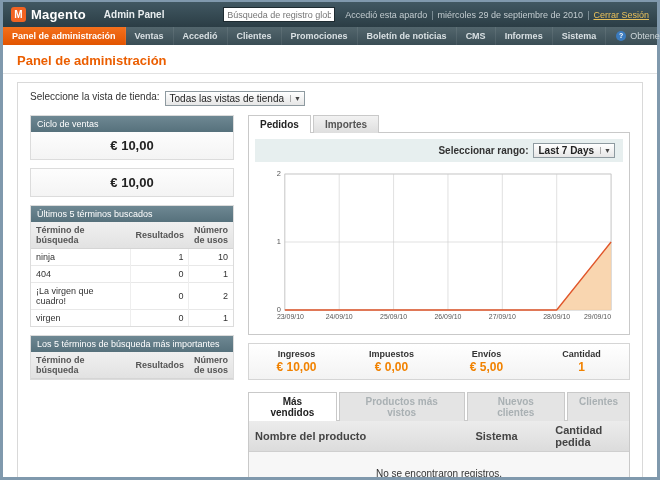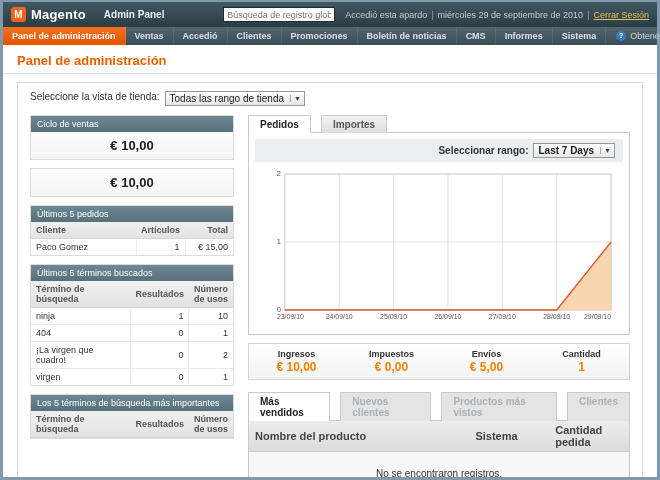--- a/index.html
+++ b/index.html
@@ -44,21 +44,21 @@
   .sbox { border:1px solid #dcdcdc; margin-bottom:8px; background:#fff; }
   .sbox-head { background:linear-gradient(#6e8893,#56717c); color:#fff; font-size:9px; font-weight:normal; padding:3px 6px; }
   .sbox-value { text-align:center; font-size:13px; font-weight:bold; color:#222; padding:6px 4px; background:linear-gradient(#fdfdfd,#f4f4f4); }
   table.mini { width:100%; border-collapse:collapse; font-size:9px; color:#333; }
   table.mini th { background:linear-gradient(#f0f0f0,#e2e2e2); color:#555; font-weight:bold; text-align:left; padding:3px 5px; border-bottom:1px solid #d5d5d5; }
   table.mini td { padding:3px 5px; border-top:1px solid #e8e8e8; background:#fff; }
   table.mini th.num, table.mini td.num { text-align:right; }
   table.mini td.num { border-left:1px solid #eee; }
 
   
-  .tabs { display:flex; gap:10px; }
+  .tabs { display:flex; gap:2px;text-align:center; }
   .tab { font-size:10px; font-weight:bold; color:#555; padding:3px 11px; border:1px solid #c9c9c9; border-bottom:none; background:linear-gradient(#f2f2f2,#dedede); cursor:pointer; }
   .tab.active { background:#fff; color:#222; position:relative; z-index:2; }
   .tab.disabled { color:#a9b0b3; background:#e4e4e4; cursor:default; }
   .tab-panel { border:1px solid #c9c9c9; margin-top:-1px; background:#fff; padding:6px; }
 
   .range-bar { background:#e7efef; padding:4px 8px; display:flex; justify-content:flex-end; align-items:center; gap:5px; font-size:10px; font-weight:bold; color:#333; }
 
   .chart-wrap { padding:4px 0 0; }
   svg text { font-family:"Liberation Sans", sans-serif; }
 
@@ -110,55 +110,38 @@
   <div class="page">
     <div class="page-head">
       <div class="page-title">Panel de administración</div>
     </div>
 
     <div class="main-box">
 
       <div class="store-row">
         <span>Seleccione la vista de tienda:</span>
         <span class="fake-select">
-          <span>Todas las rango de tienda</span>
+          <span>Todas las vistas de tienda</span>
             <span class="arr">▼</span>
         </span>
       </div>
 
       <div class="cols">
 
         <div class="sidecol">
 
           <div class="sbox">
             <div class="sbox-head">Ciclo de ventas</div>
             <div class="sbox-value">€ 10,00</div>
           </div>
 
           <div class="sbox">
             <div class="sbox-value">€ 10,00</div>
           </div>
 
-          <div class="sbox">
-            <div class="sbox-head">Últimos 5 pedidos</div>
-            <table class="mini">
-              <tbody>
-                  <tr>
-                <th style="width:52%">Cliente</th>
-                <th class="num" style="width:22%">Artículos</th>
-                <th class="num">Total</th>
-              </tr>
-              <tr>
-                <td>Paco Gomez</td>
-                <td class="num">1</td>
-                <td class="num">€ 15,00</td>
-              </tr>
-            </tbody>
-              </table>
-          </div>
 
           <div class="sbox">
             <div class="sbox-head">Últimos 5 términos buscados</div>
             <table class="mini">
               <tbody>
                   <tr>
                 <th style="width:52%">Término de búsqueda</th>
                 <th class="num" style="width:22%">Resultados</th>
                 <th class="num">Número de usos</th>
               </tr>
@@ -260,22 +243,22 @@
               <div class="tot-value">€ 5,00</div>
             </div>
             <div class="tot">
               <div class="tot-label">Cantidad</div>
               <div class="tot-value">1</div>
             </div>
           </div>
 
           <div class="tabs bottom-tabs">
             <div class="tab active">Más vendidos</div>
+            <div class="tab disabled">Productos más vistos</div>
             <div class="tab disabled">Nuevos clientes</div>
-            <div class="tab disabled">Productos más vistos</div>
             <div class="tab disabled">Clientes</div>
           </div>
 
           <div class="grid-box">
             <table class="grid">
               <tbody>
                   <tr>
                 <th style="width:58%">Nombre del producto</th>
                 <th style="width:21%">Sistema</th>
                 <th>Cantidad pedida</th>

